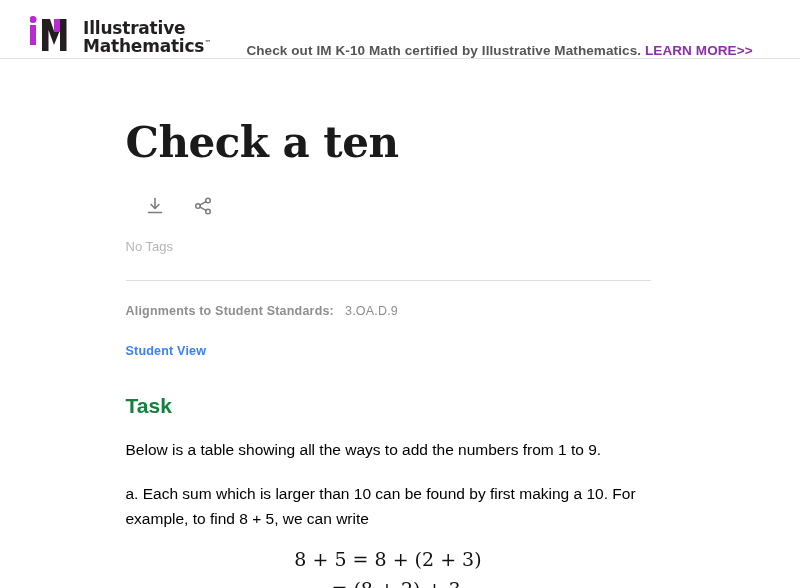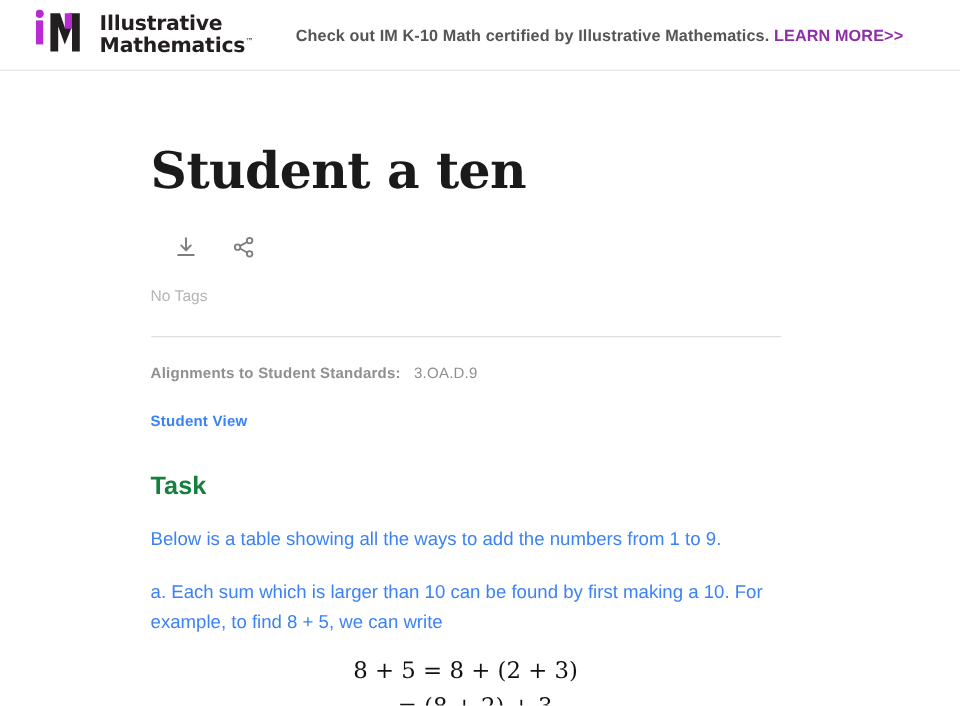--- a/index.html
+++ b/index.html
@@ -13,21 +13,21 @@
     background: #ffffff;
     font-family: "Liberation Sans", sans-serif;
     color: #333333;
   }
 
   
   .topbar {
     height: 59px;
     border-bottom: 1px solid #e3e3e3;
     display: flex;
-    align-items: center;
+    align-items: flex-end;
     padding: 0 22px 0 30px;
     box-sizing: border-box;
     background: #ffffff;
   }
   .logo {
     display: flex;
     align-items: center;
     flex: 0 0 auto;
     text-decoration: none;
   }
@@ -140,21 +140,21 @@
     font-size: 21px;
     font-weight: bold;
     color: #15803d;
     font-family: "Liberation Sans", sans-serif;
   }
 
   p.body {
     margin: 19px 0 0 0;
     font-size: 15.5px;
     line-height: 1.62;
-    color: #3b82f6;
+    color: #000000;
   }
 
   .math-block {
     margin-top: 14px;
     text-align: center;
     font-family: "DejaVu Serif", serif;
     font-size: 19px;
     color: #111111;
     line-height: 1.55;
   }
@@ -182,21 +182,21 @@
 
   <div class="promo">
     <span>Check out IM K-10 Math certified by Illustrative Mathematics.</span>
     <a class="learn-more" href="#">LEARN MORE&gt;&gt;</a>
   </div>
 
 </div>
 
 <div class="content">
 
-  <h1 class="title">Student a ten</h1>
+  <h1 class="title">Check a ten</h1>
 
   <div class="action-row">
     <span class="action-icon">
       <svg width="20" height="20" viewBox="0 0 20 20" fill="none" stroke="#7d7d7d" stroke-width="1.6" stroke-linecap="round" stroke-linejoin="round">
         <path d="M10 2.5 L10 12"></path>
         <path d="M6 8.5 L10 12.5 L14 8.5"></path>
         <path d="M3.5 16.5 L16.5 16.5"></path>
       </svg>
     </span>
     <span class="action-icon">

